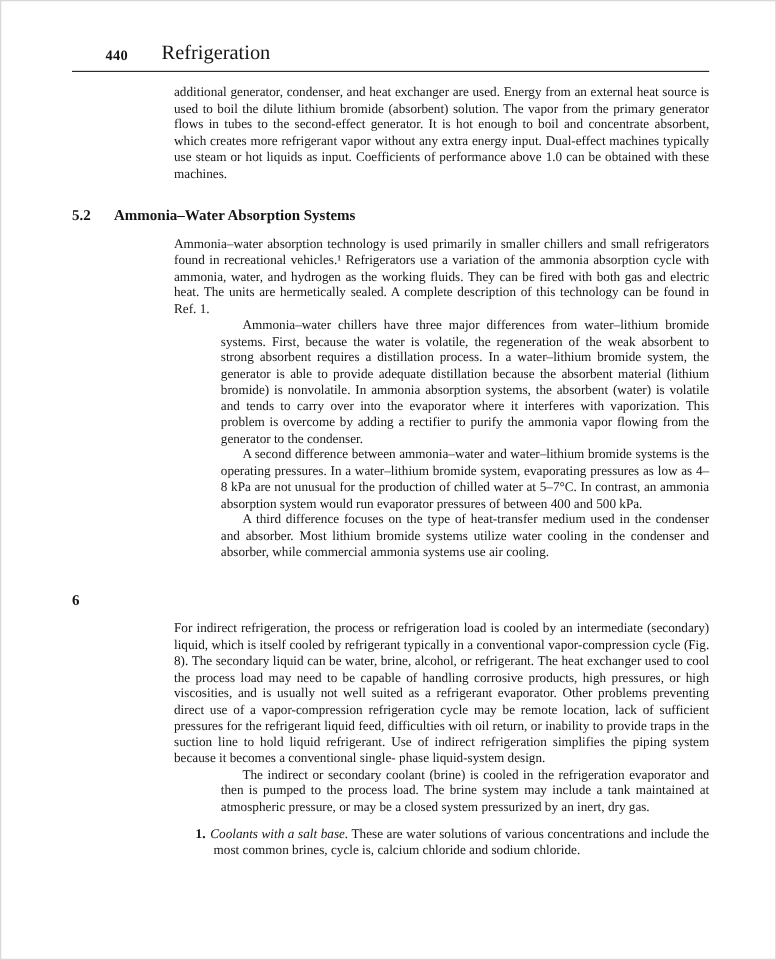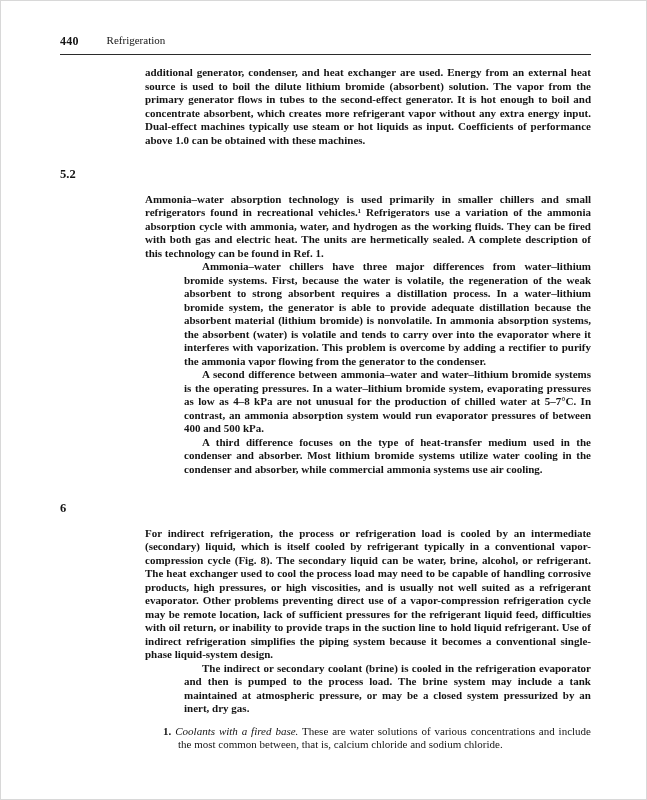--- a/index.html
+++ b/index.html
@@ -14,38 +14,39 @@
     position:relative;
     width:647px;height:800px;
     background:#ffffff;
     box-sizing:border-box;
     padding:34px 56px 20px 60px;
     box-shadow:inset 0 0 0 1px #d8d8d8;
     overflow:hidden;
   }
   
   .running-head{
-    display:flex;align-items:flex-start;
+    display:flex;align-items:flex-end;
     font-size:12px;
+    margin-left:28px;
   }
   .running-head .pageno{font-weight:bold;letter-spacing:.2px;}
-  .running-head .rtitle{margin-left:16px;font-size:11px;padding-left:12px;}
+  .running-head .rtitle{margin-left:16px;font-size:17px;padding-left:12px;}
   .head-rule{
     border:0;border-top:1px solid #2b2b2b;
     margin:5px 0 0 0;
   }
   
   .text-col{
     margin-left:85px;
     width:446px;
     font-size:11px;
     line-height:13.5px;
     text-align:justify;
   }
-  .para{margin:0;font-weight:bold;}
+  .para{margin:0;}
   .para.indent{text-indent:18px;margin-left:39px;}
   .top-space{margin-top:11px;}
   
   .section-heading{
     display:flex;align-items:flex-start;
     font-weight:bold;
     font-size:12.5px;
     margin:21px 0 11px 0;
   }
   .section-heading .sec-num{min-width:20px;margin-right:15px;}
@@ -73,34 +74,35 @@
     <span class="rtitle">Refrigeration</span>
   </div>
   <hr class="head-rule">
 
   <div class="text-col">
 
     <p class="para top-space">additional generator, condenser, and heat exchanger are used. Energy from an external heat source is used to boil the dilute lithium bromide (absorbent) solution. The vapor from the primary generator flows in tubes to the second-effect generator. It is hot enough to boil and concentrate absorbent, which creates more refrigerant vapor without any extra energy input. Dual-effect machines typically use steam or hot liquids as input. Coefficients of performance above 1.0 can be obtained with these machines.</p>
 
     <div class="section-heading" style="margin-left:-85px;">
       <span class="sec-num">5.2</span>
+      <span class="sec-title">Ammonia–Water Absorption Systems</span>
     </div>
 
     <p class="para">Ammonia–water absorption technology is used primarily in smaller chillers and small refrigerators found in recreational vehicles.¹ Refrigerators use a variation of the ammonia absorption cycle with ammonia, water, and hydrogen as the working fluids. They can be fired with both gas and electric heat. The units are hermetically sealed. A complete description of this technology can be found in Ref. 1.</p>
     <p class="para indent">Ammonia–water chillers have three major differences from water–lithium bromide systems. First, because the water is volatile, the regeneration of the weak absorbent to strong absorbent requires a distillation process. In a water–lithium bromide system, the generator is able to provide adequate distillation because the absorbent material (lithium bromide) is nonvolatile. In ammonia absorption systems, the absorbent (water) is volatile and tends to carry over into the evaporator where it interferes with vaporization. This problem is overcome by adding a rectifier to purify the ammonia vapor flowing from the generator to the condenser.</p>
     <p class="para indent">A second difference between ammonia–water and water–lithium bromide systems is the operating pressures. In a water–lithium bromide system, evaporating pressures as low as 4–8 kPa are not unusual for the production of chilled water at 5–7°C. In contrast, an ammonia absorption system would run evaporator pressures of between 400 and 500 kPa.</p>
     <p class="para indent">A third difference focuses on the type of heat-transfer medium used in the condenser and absorber. Most lithium bromide systems utilize water cooling in the condenser and absorber, while commercial ammonia systems use air cooling.</p>
 
     <div class="section-heading" style="margin-left:-85px;margin-top:26px;">
       <span class="sec-num">6</span>
     </div>
 
     <p class="para">For indirect refrigeration, the process or refrigeration load is cooled by an intermediate (secondary) liquid, which is itself cooled by refrigerant typically in a conventional vapor-compression cycle (Fig. 8). The secondary liquid can be water, brine, alcohol, or refrigerant. The heat exchanger used to cool the process load may need to be capable of handling corrosive products, high pressures, or high viscosities, and is usually not well suited as a refrigerant evaporator. Other problems preventing direct use of a vapor-compression refrigeration cycle may be remote location, lack of sufficient pressures for the refrigerant liquid feed, difficulties with oil return, or inability to provide traps in the suction line to hold liquid refrigerant. Use of indirect refrigeration simplifies the piping system because it becomes a conventional single- phase liquid-system design.</p>
     <p class="para indent">The indirect or secondary coolant (brine) is cooled in the refrigeration evaporator and then is pumped to the process load. The brine system may include a tank maintained at atmospheric pressure, or may be a closed system pressurized by an inert, dry gas.</p>
 
     <div class="num-list">
       <div class="list-item">
-        <span class="list-num">1.</span><span class="list-lead">Coolants with a fired base.</span> <span>These are water solutions of various concentrations and include the most common between, that is, calcium chloride and sodium chloride.</span>
+        <span class="list-num">1.</span><span class="list-lead">Coolants with a salt base.</span> <span>These are water solutions of various concentrations and include the most common brines, cycle is, calcium chloride and sodium chloride.</span>
       </div>
     </div>
 
   </div>
 </div>
 
 </body></html>

